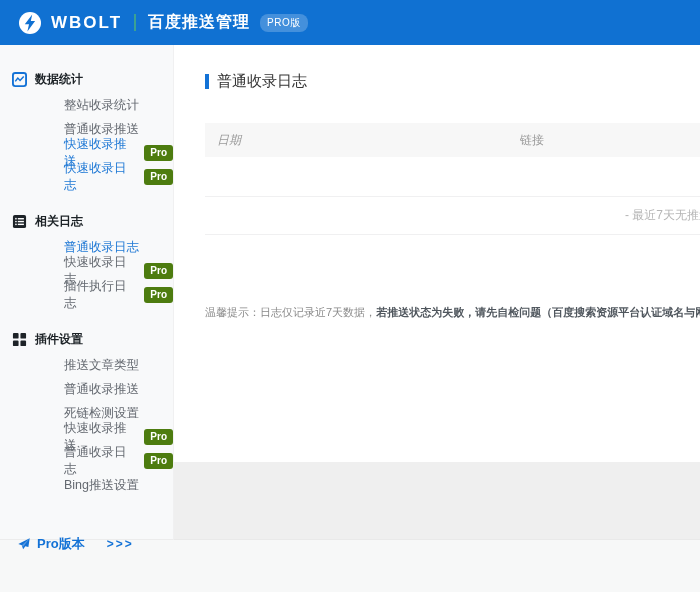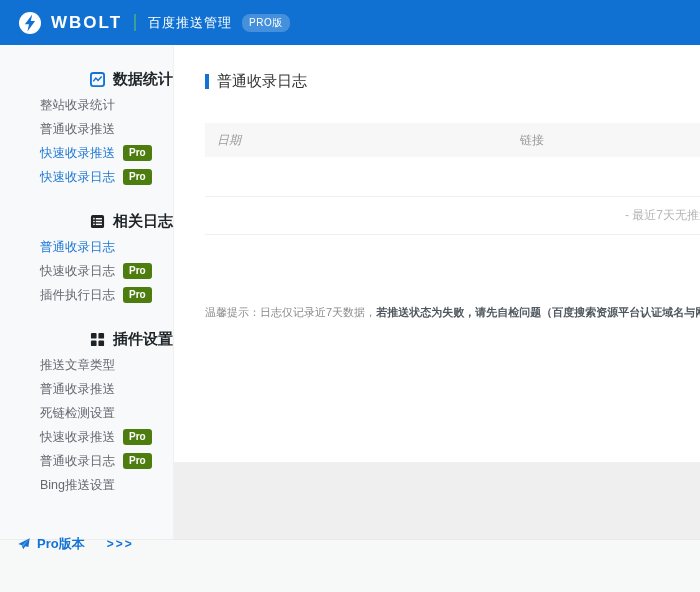--- a/index.html
+++ b/index.html
@@ -15,45 +15,44 @@
   header {
     height:45px; background:#1071d2; display:flex; align-items:center;
     padding:0 18px; flex:0 0 auto;
   }
   .logo { width:24px; height:24px; display:inline-flex; }
   .brand {
     color:#fff; font-size:17px; font-weight:bold; letter-spacing:2px;
     margin-left:9px;
   }
   .hdr-divider { width:2px; height:17px; background:#3ba193; margin:0 12px; }
-  .hdr-title { color:#fff; font-size:13px; letter-spacing:1px; }
+  .hdr-title { color:#fff; font-size:16px; letter-spacing:1px;font-weight:bold; }
   .hdr-badge {
     margin-left:10px; background:rgba(255,255,255,0.22); color:#fff;
     font-size:10px; padding:2px 7px; border-radius:8px; letter-spacing:0.5px;
   }
 
   
   .main-row { display:flex; height:495px; flex:0 0 auto; }
 
   
   .sidebar {
     width:174px; background:#f8f9fa; border-right:1px solid #f0f0f1;
     border-bottom:1px solid #ececec;
     padding-top:26px; display:flex; flex-direction:column;
   }
   .s-section { margin-bottom:24px; }
   .s-head {
     display:flex; align-items:center; gap:8px; padding-left:12px;
-    font-size:15px; font-weight:bold; color:#1d2327; height:16px;
+    font-size:12px; font-weight:bold; color:#1d2327; height:16px;
     margin-bottom:6px;
-    justify-content:flex-end;
   }
   .s-head svg { flex:0 0 auto; }
   .s-item {
-    padding-left:40px; height:24px; display:flex; align-items:center;
+    padding-left:64px; height:24px; display:flex; align-items:center;
     font-size:12.5px; color:#646970; cursor:pointer;
   }
   .s-item.blue, .s-item.active { color:#2079d5; }
   .pro-badge {
     display:inline-block; background:#4d7c0f; color:#fff; font-size:10px;
     font-weight:bold; line-height:1; padding:3px 6px; border-radius:3px;
     margin-left:8px;
   }
   .pro-row {
     margin-top:14px; display:flex; align-items:center; padding-left:17px;

